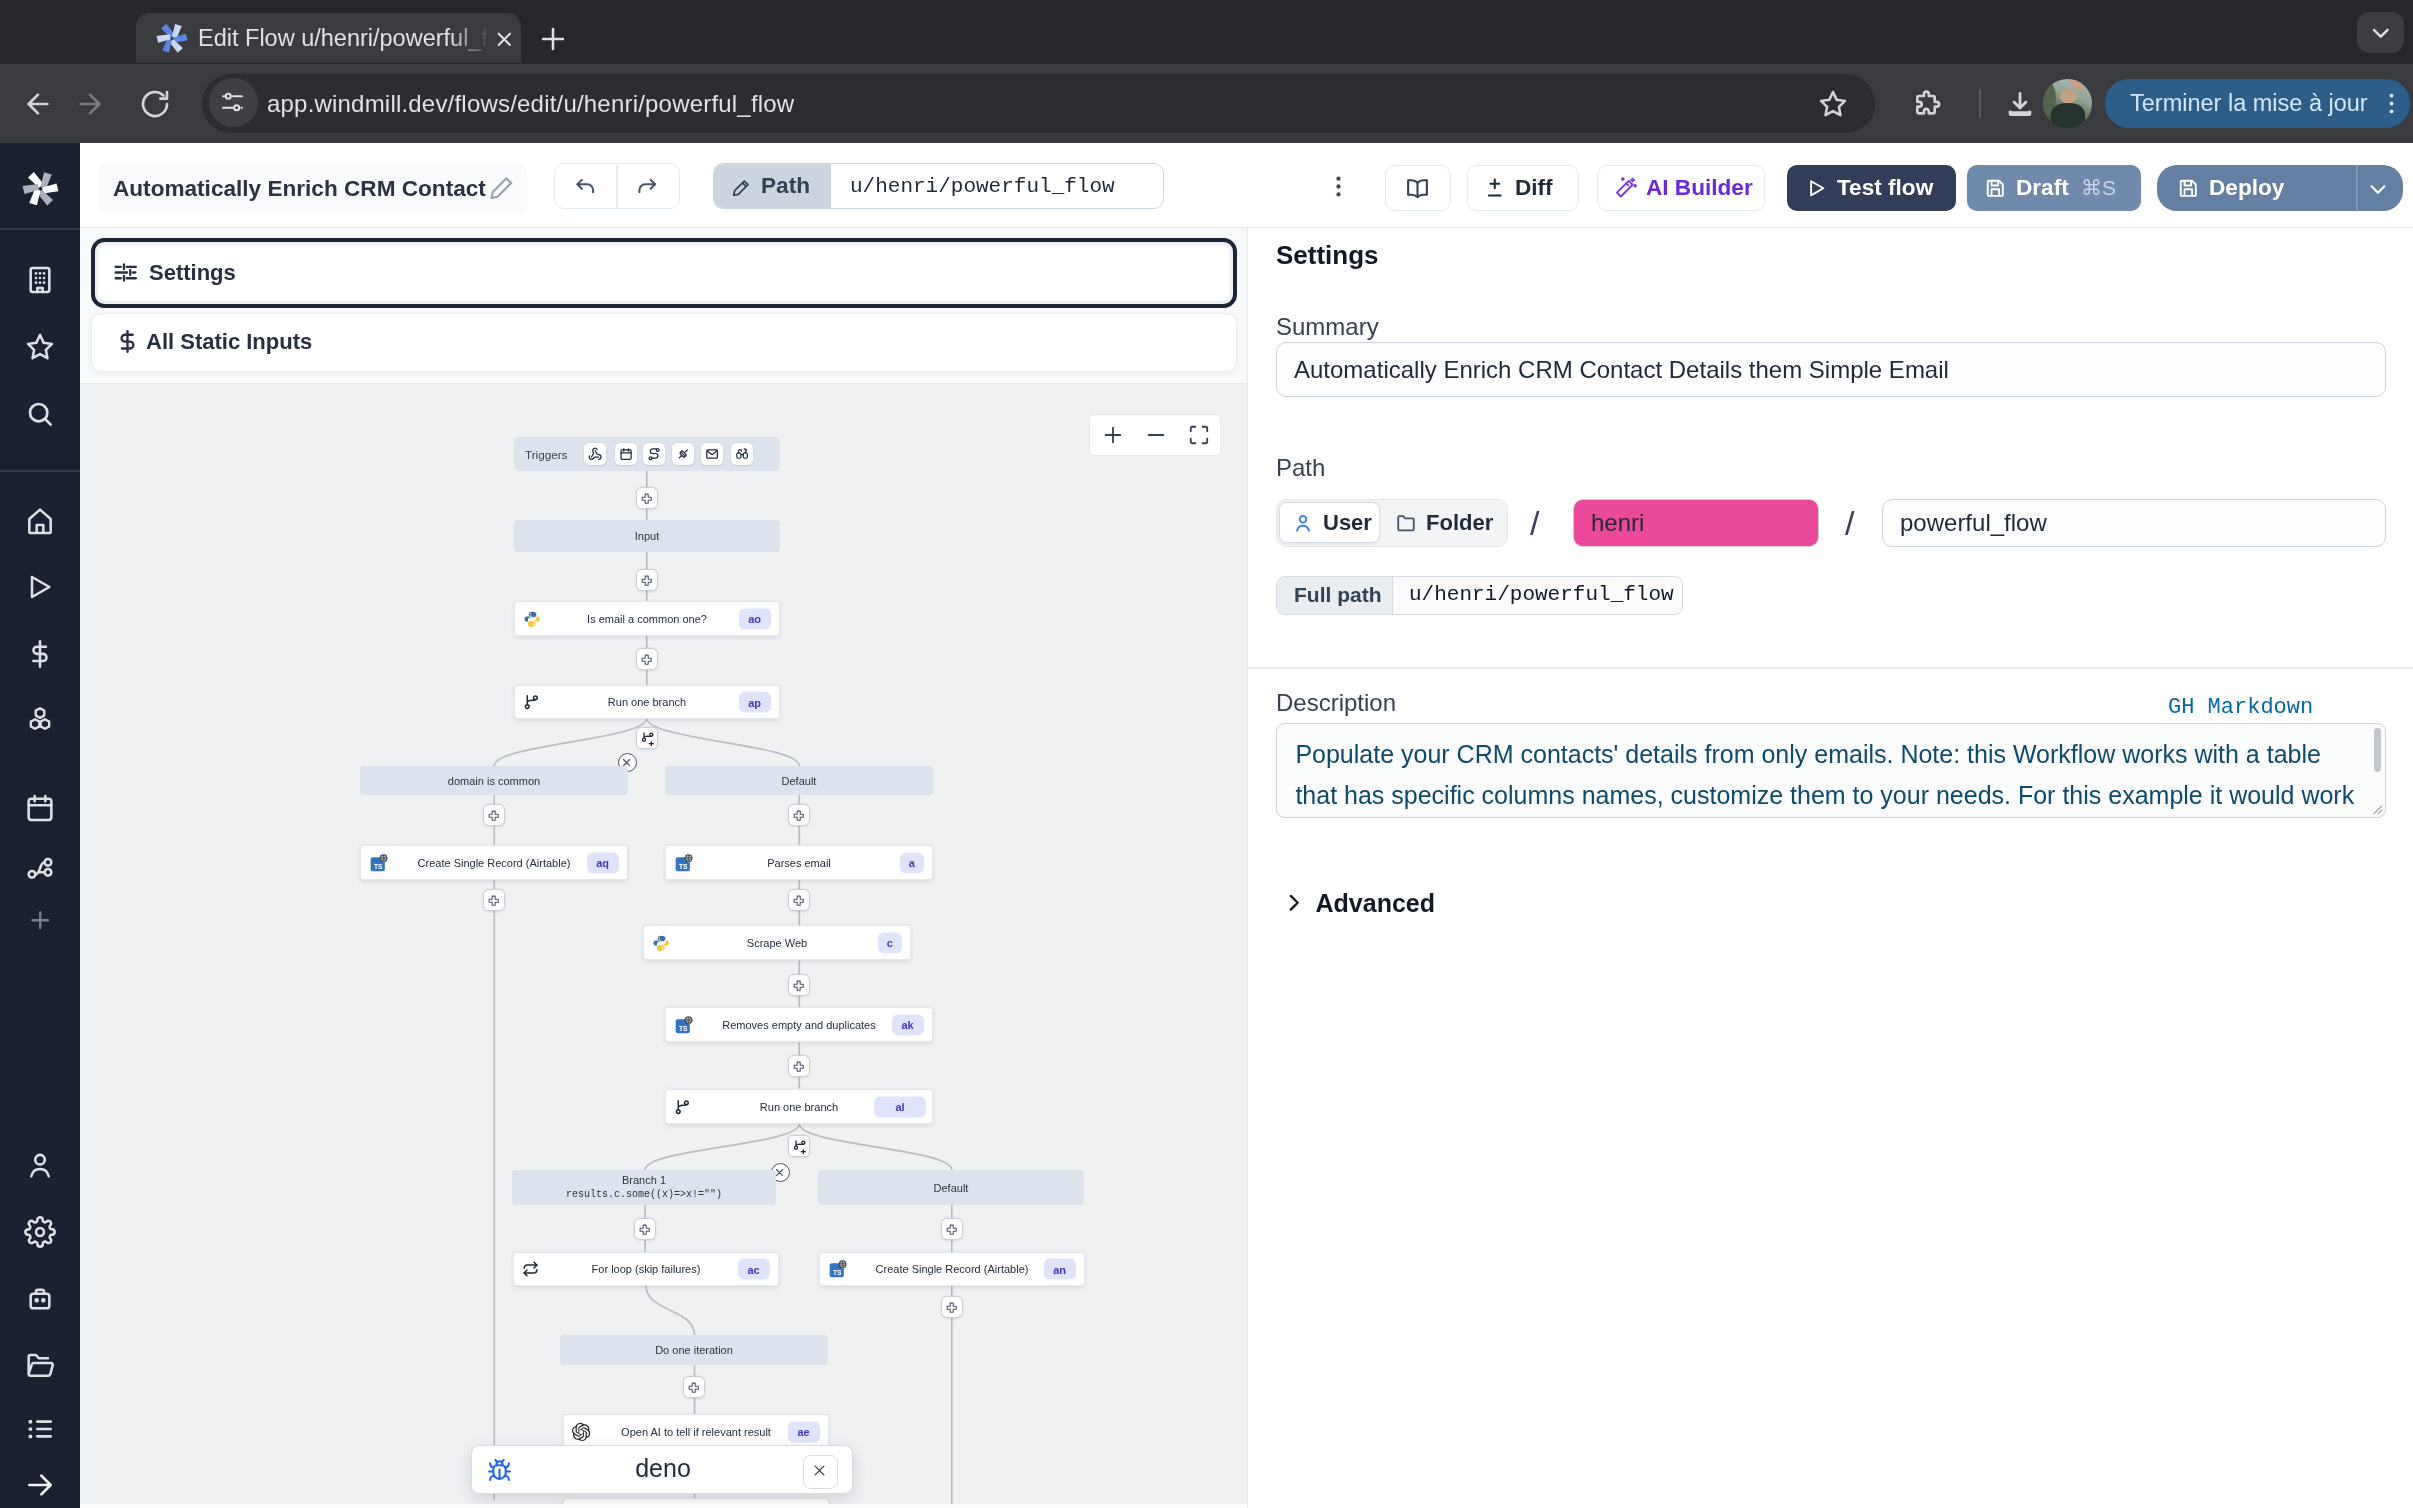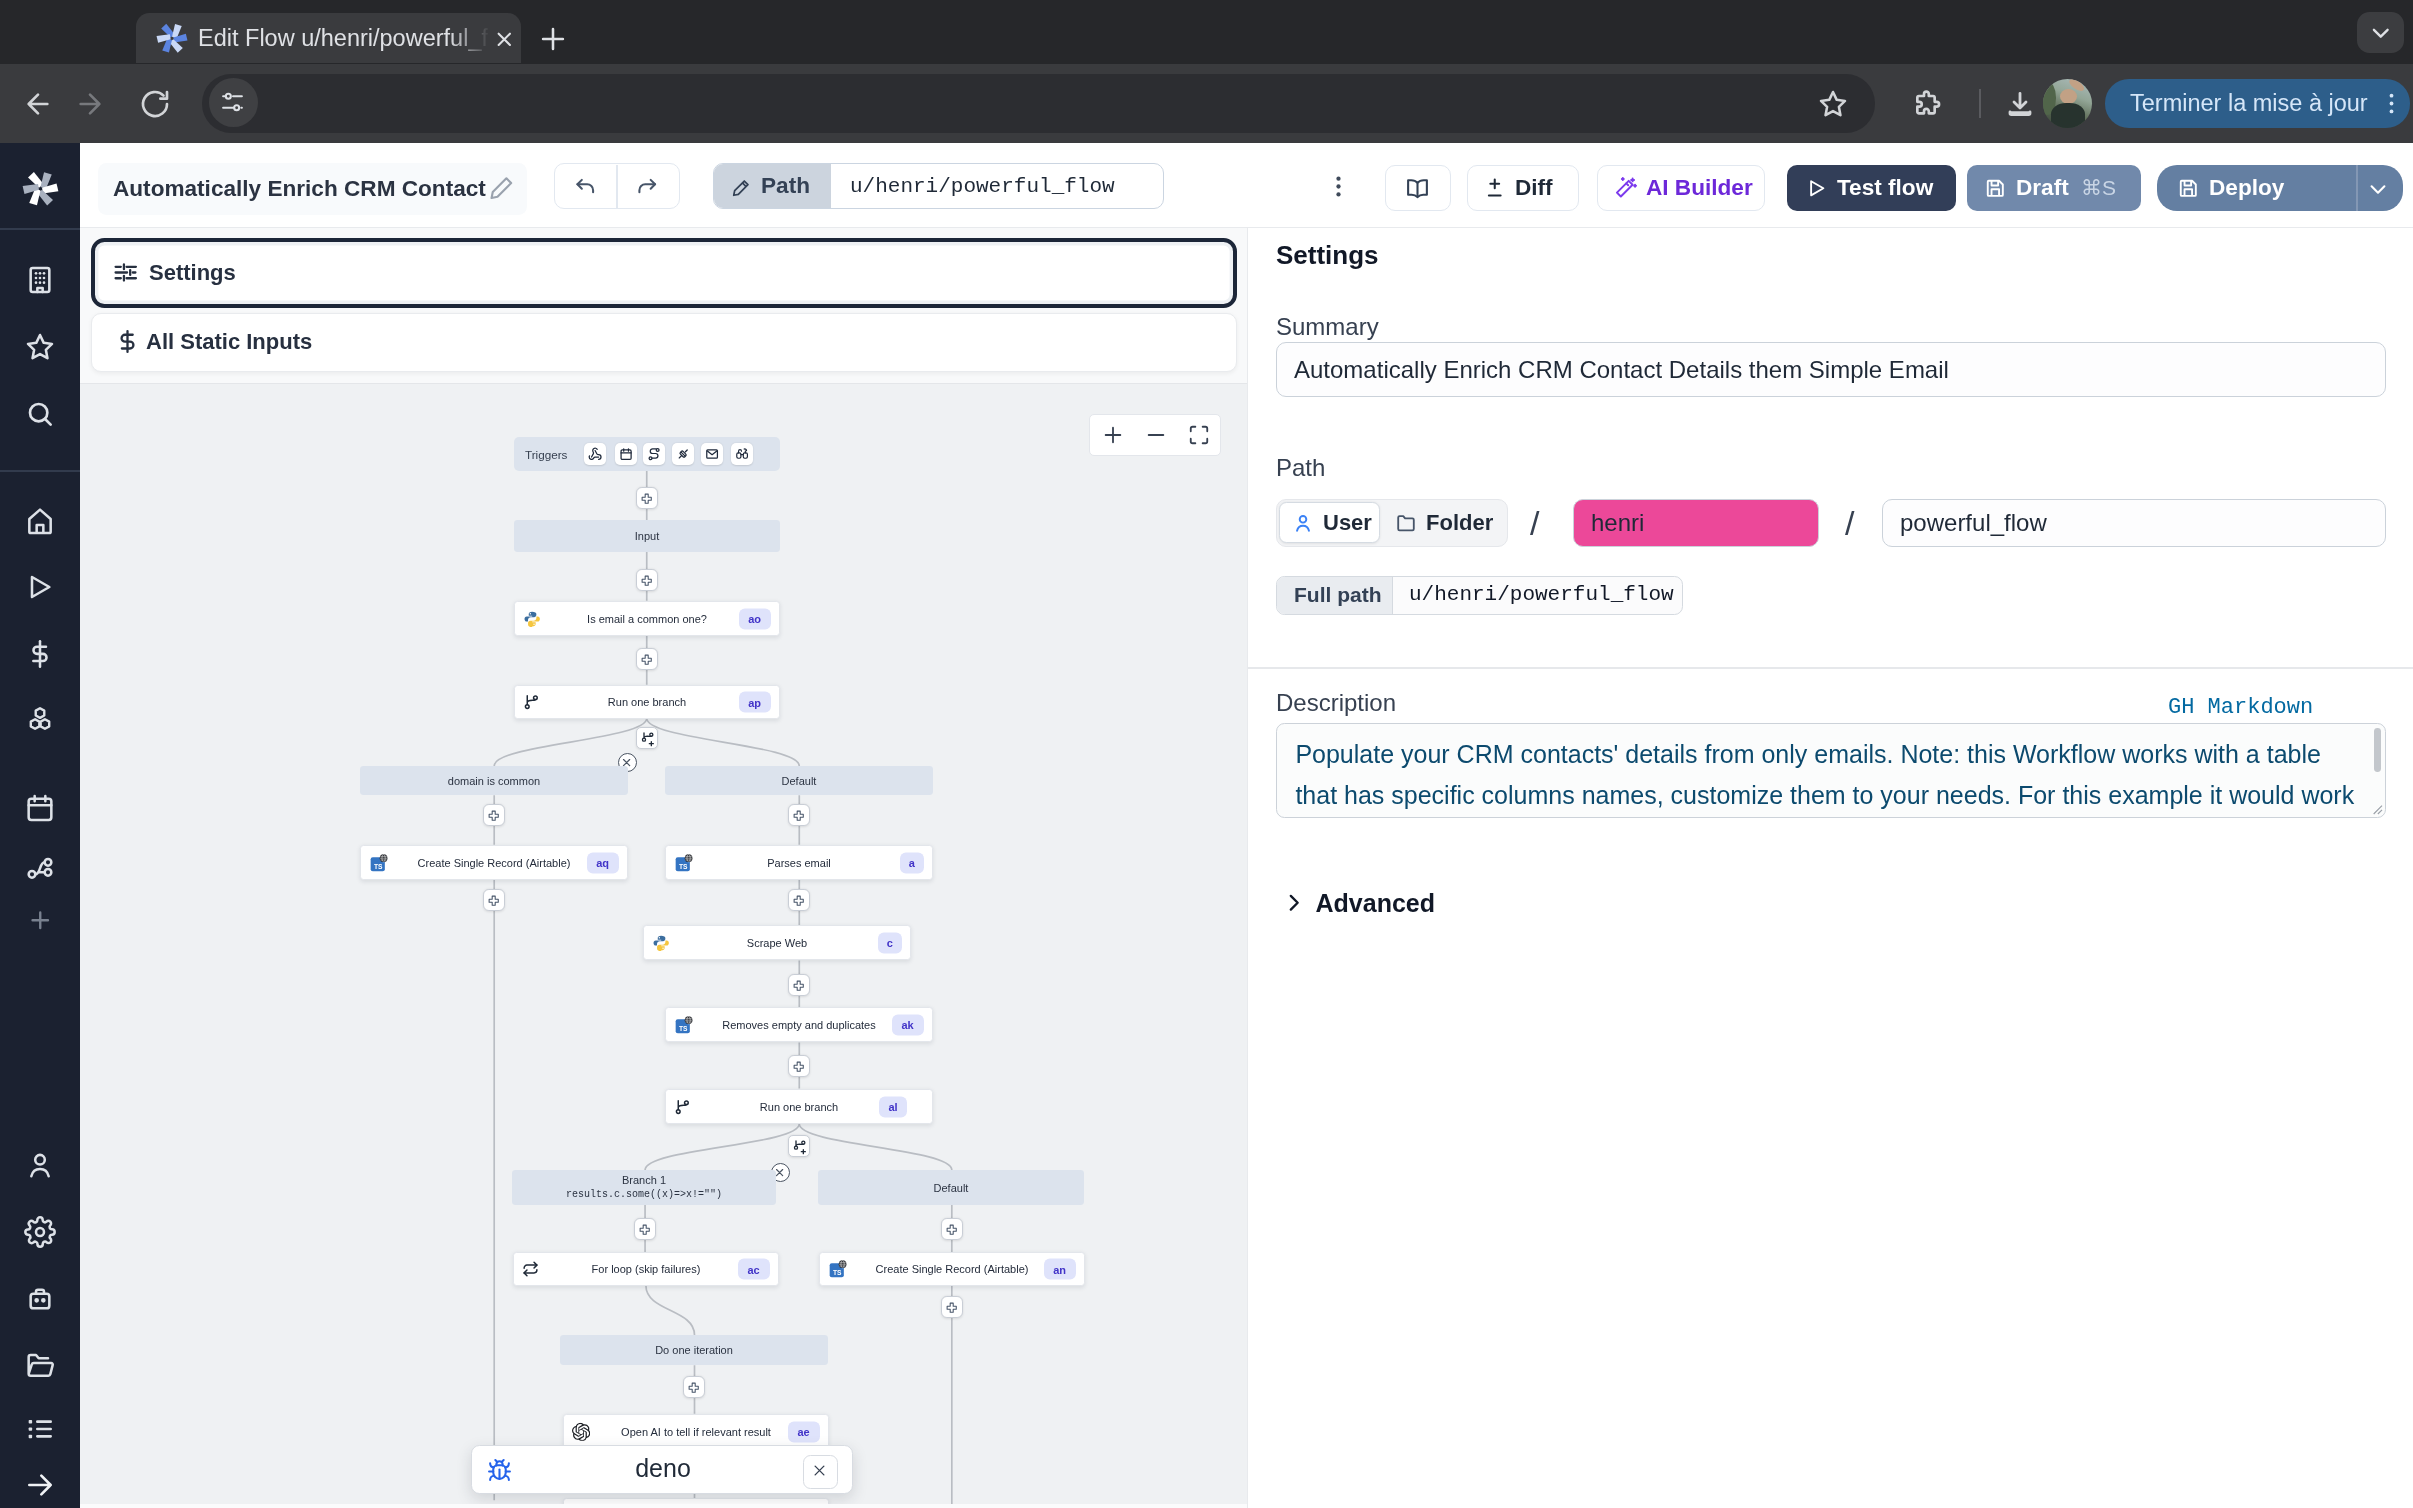--- a/index.html
+++ b/index.html
@@ -75,20 +75,21 @@
 
   <div class="abs" id="urlpill" style="left:202px;top:74px;width:1673px;height:59px;background:#2c2d31;border-radius:29px;">
     <div class="abs" style="left:6.7px;top:4.2px;width:49px;height:49px;border-radius:50%;background:#3f4043;" id="tuneicon">
       <svg style="margin:11.7px 0 0 11.7px;" width="25" height="25" viewBox="0 0 24 24" fill="none" stroke="#dee1e6" stroke-width="2" stroke-linecap="round">
           <circle cx="8" cy="6" r="2.4"></circle>
           <path d="M12.5 6H21M3 6h1.5"></path>
           <circle cx="16" cy="17" r="2.4"></circle>
           <path d="M3 17h10M20.5 17H21"></path>
         </svg>
     </div>
+    <div class="abs" style="left:65px;top:0;height:59px;display:flex;align-items:center;font-size:24px;color:#dee1e6;letter-spacing:0.2px;">app.windmill.dev/flows/edit/u/henri/powerful_flow</div>
   </div>
 
   <div class="abs" id="toolbar-right" style="left:1793px;top:64px;width:620px;height:80px;text-align:center;">
 
     <svg class="abs" style="left:23.5px;top:23.5px;" width="32" height="32" viewBox="0 0 24 24" fill="none" stroke="#d2d4d7" stroke-width="1.9" stroke-linejoin="round">
         <path d="M12 3l2.8 5.9 6.2.8-4.6 4.4 1.2 6.3-5.6-3.1-5.6 3.1 1.2-6.3L3 9.7l6.2-.8z"></path>
       </svg>
 
     <svg class="abs" style="left:119px;top:23.5px;" width="32" height="32" viewBox="0 0 24 24" fill="none" stroke="#d2d4d7" stroke-width="2" stroke-linejoin="round">
         <path d="M9 4.5a1.8 1.8 0 0 1 3.6 0V6h3.2a1.2 1.2 0 0 1 1.2 1.2v3.2h1.5a1.8 1.8 0 0 1 0 3.6H17v3.8a1.2 1.2 0 0 1-1.2 1.2h-3.2v-1.5a1.8 1.8 0 0 0-3.6 0V19H5.2A1.2 1.2 0 0 1 4 17.8V14h1.5a1.8 1.8 0 0 0 0-3.6H4V7.2A1.2 1.2 0 0 1 5.2 6H9z"></path>
@@ -476,21 +477,21 @@
         <div class="badge" style="right:8.4px;width:32px;">ak</div>
       </div>
 
       <div class="node" style="left:585px;top:691px;width:268px;height:35px;">
         <svg class="nicon" width="17" height="17" viewBox="0 0 24 24" fill="none" stroke="#1f2937" stroke-width="2.1" stroke-linecap="round">
               <circle cx="6" cy="18.5" r="2.6"></circle>
               <circle cx="17.5" cy="6" r="2.6"></circle>
               <path d="M6 3v13M6 13c0-5.5 11.5-2 11.5-4.3"></path>
             </svg>
         Run one branch
-        <div class="badge" style="right:25px;width:28px;">al</div>
+        <div class="badge" style="right:6px;width:52px;">al</div>
       </div>
 
       <div class="plusbox" style="left:708px;top:737px;border-radius:5px;">
             <svg style="margin:2.5px 0 0 2.5px;" width="16" height="16" viewBox="0 0 24 24" fill="none" stroke="#1f2937" stroke-width="2" stroke-linecap="round">
               <circle cx="17" cy="5.5" r="2.3"></circle>
               <circle cx="6" cy="13" r="2.3"></circle>
               <path d="M6 3v7.5M6 10.5c0-4.5 11-1.5 11-2.7"></path>
               <path d="M17 16v6M14 19h6"></path>
             </svg>
           </div>

